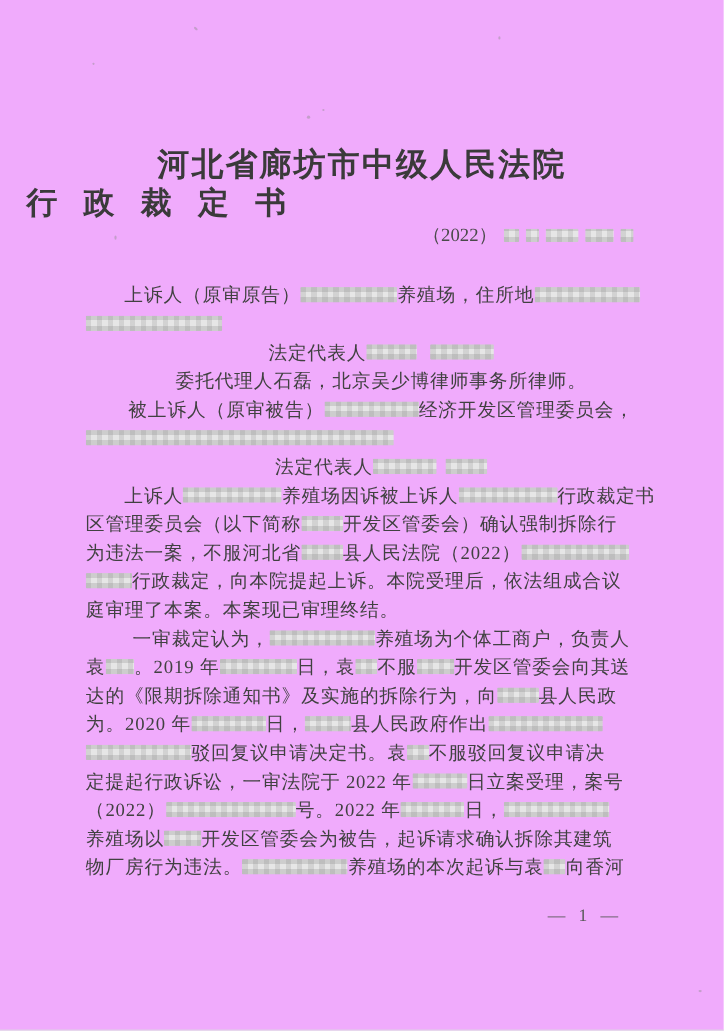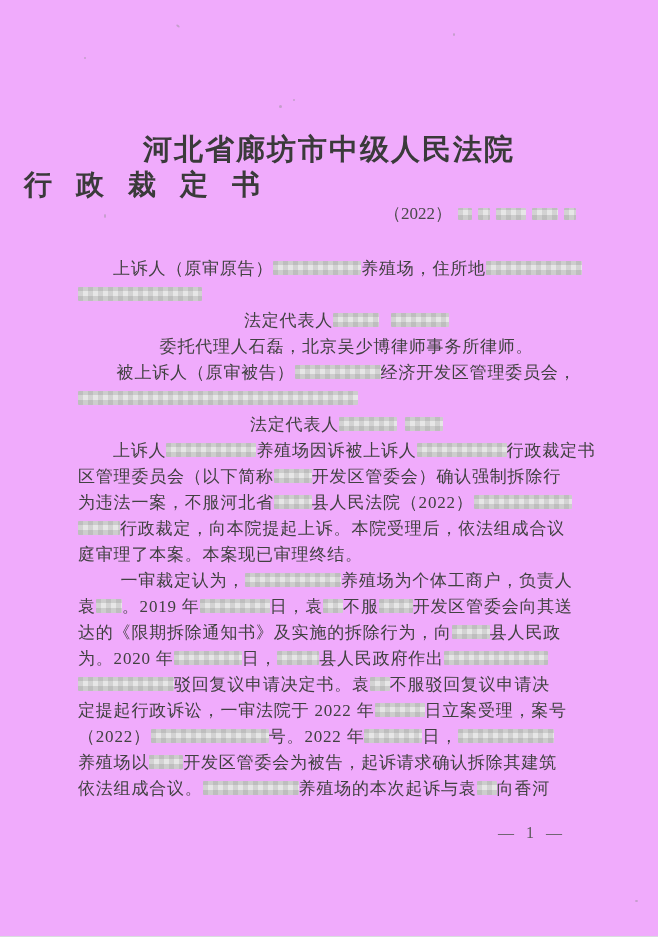--- a/index.html
+++ b/index.html
@@ -93,21 +93,21 @@
       <div class="line"><span class="redact" style="width: 42px;"></span><span class="txt">行政裁定，向本院提起上诉。本院受理后，依法组成合议</span></div>
       <div class="line"><span class="txt">庭审理了本案。本案现已审理终结。</span></div>
       <div class="line indent"><span class="txt">一审裁定认为，</span><span class="redact" style="width: 96px;"></span><span class="txt">养殖场为个体工商户，负责人</span></div>
       <div class="line"><span class="txt">袁</span><span class="redact" style="width: 26px;"></span><span class="txt">。2019 年</span><span class="redact" style="width: 70px;"></span><span class="txt">日，袁</span><span class="redact" style="width: 20px;"></span><span class="txt">不服</span><span class="redact" style="width: 34px;"></span><span class="txt">开发区管委会向其送</span></div>
       <div class="line"><span class="txt">达的《限期拆除通知书》及实施的拆除行为，向</span><span class="redact" style="width: 38px;"></span><span class="txt">县人民政</span></div>
       <div class="line"><span class="txt">为。2020 年</span><span class="redact" style="width: 68px;"></span><span class="txt">日，</span><span class="redact" style="width: 42px;"></span><span class="txt">县人民政府作出</span><span class="redact" style="width: 104px;"></span></div>
       <div class="line"><span class="redact" style="width: 96px;"></span><span class="txt">驳回复议申请决定书。袁</span><span class="redact" style="width: 20px;"></span><span class="txt">不服驳回复议申请决</span></div>
       <div class="line"><span class="txt">定提起行政诉讼，一审法院于 2022 年</span><span class="redact" style="width: 50px;"></span><span class="txt">日立案受理，案号</span></div>
       <div class="line"><span class="txt">（2022）</span><span class="redact" style="width: 118px;"></span><span class="txt">号。2022 年</span><span class="redact" style="width: 58px;"></span><span class="txt">日，</span><span class="redact" style="width: 96px;"></span></div>
       <div class="line"><span class="txt">养殖场以</span><span class="redact" style="width: 34px;"></span><span class="txt">开发区管委会为被告，起诉请求确认拆除其建筑</span></div>
-      <div class="line"><span class="txt">依法组成合议。</span><span class="redact" style="width: 96px;"></span><span class="txt">养殖场的本次起诉与袁</span><span class="redact" style="width: 20px;"></span><span class="txt">向香河</span></div>
+      <div class="line"><span class="txt">物厂房行为违法。</span><span class="redact" style="width: 96px;"></span><span class="txt">养殖场的本次起诉与袁</span><span class="redact" style="width: 20px;"></span><span class="txt">向香河</span></div>
     </div>
 
   <div class="page-number">— 1 —</div>
 
   <div class="speck" style="left:176px;top:25px;width:4px;height:2px;transform:rotate(40deg);"></div>
   <div class="speck" style="left:84px;top:57px;width:2px;height:2px;"></div>
   <div class="speck" style="left:279px;top:105px;width:3px;height:3px;"></div>
   <div class="speck" style="left:293px;top:99px;width:2px;height:2px;"></div>
   <div class="speck" style="left:453px;top:33px;width:2px;height:3px;"></div>
   <div class="speck" style="left:104px;top:214px;width:2px;height:4px;"></div>

